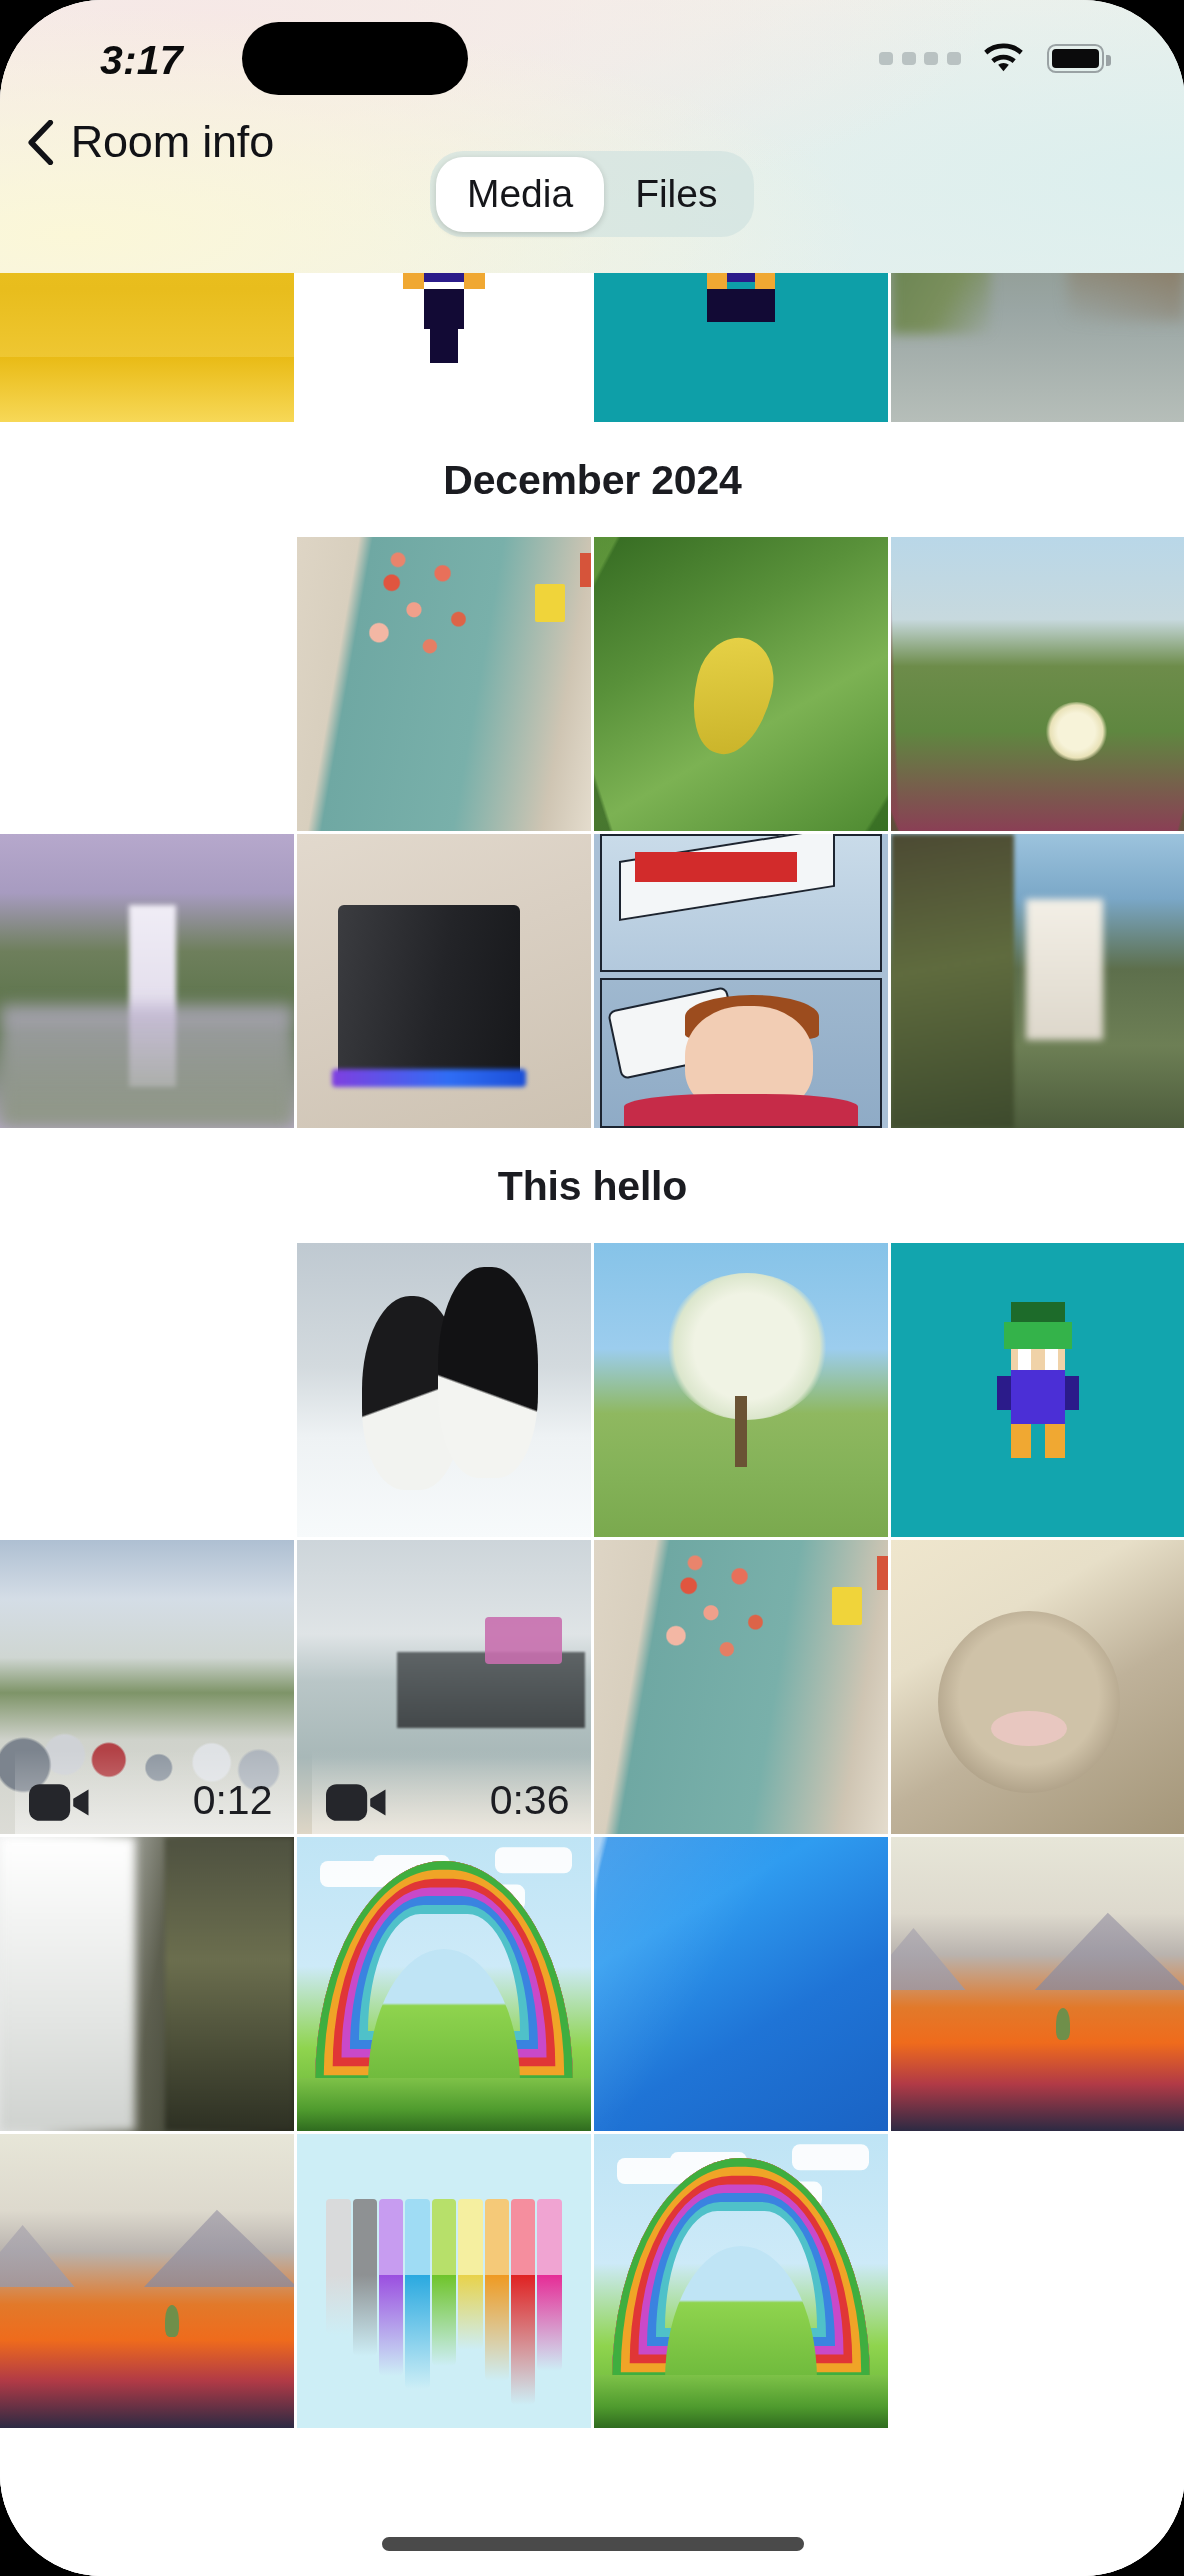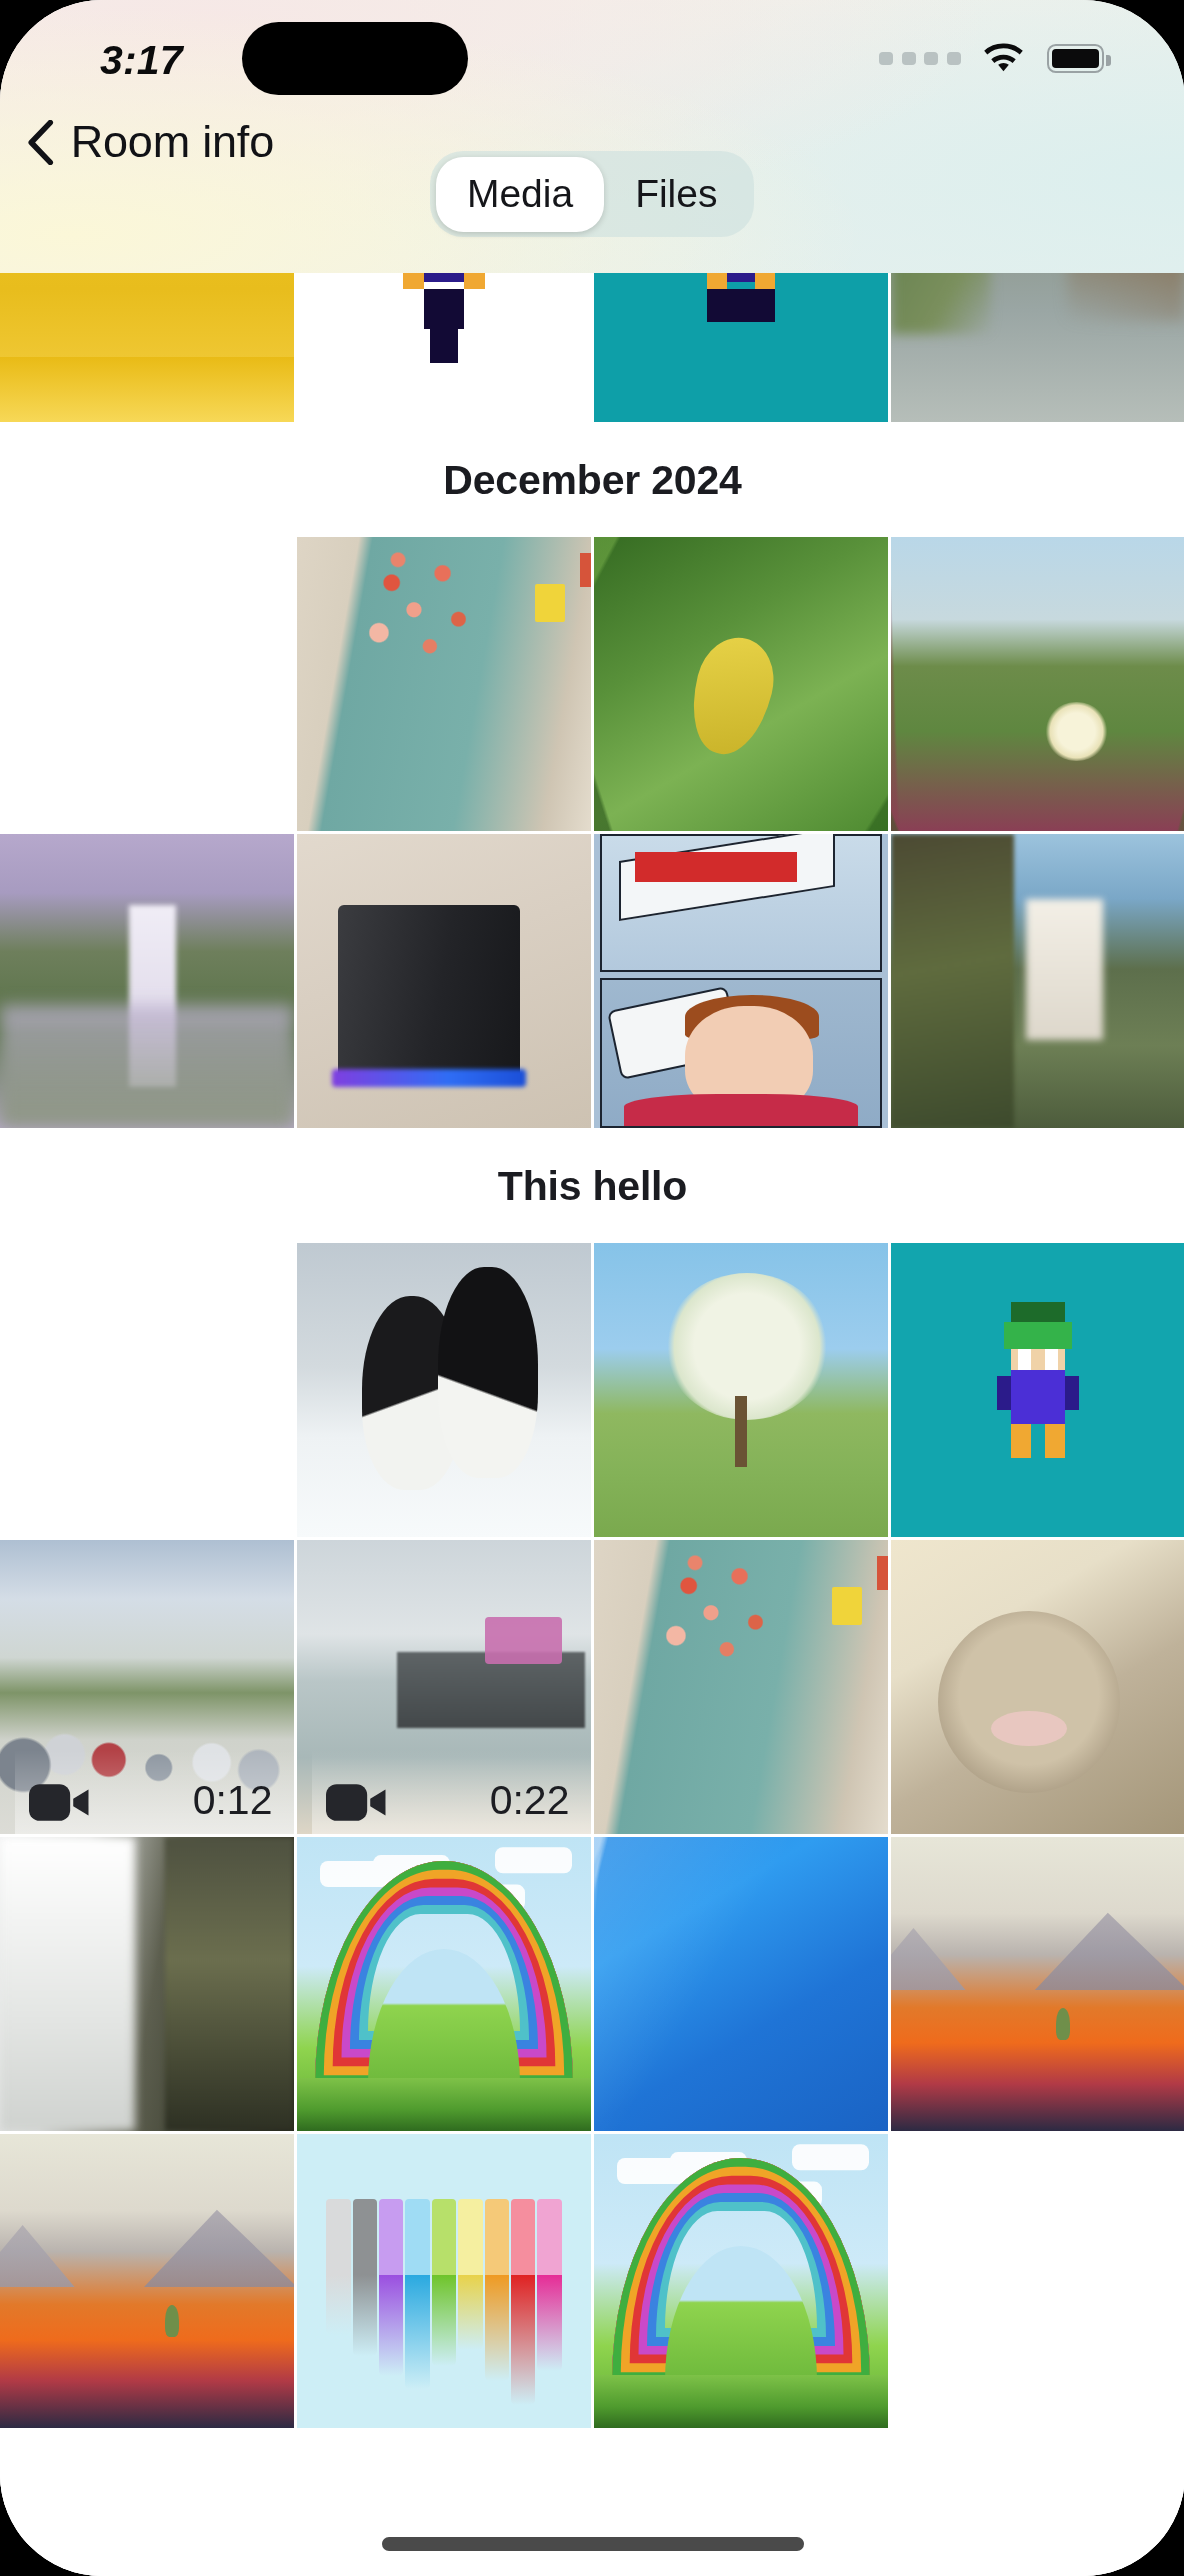--- a/index.html
+++ b/index.html
@@ -615,21 +615,21 @@
                 <span class="vid-time">0:12</span>
               </div>
             </div>
             <div class="cell">
               <div class="thumb t-pier"></div>
               <div class="vid-badge">
                 <svg class="cam-icon" viewBox="0 0 40 28">
   <rect x="0" y="2" width="27" height="24" rx="7" fill="#25262b"></rect>
   <path d="M29 11.5 39 5.5v17l-10-6Z" fill="#25262b"></path>
 </svg>
-                <span class="vid-time">0:22</span>
+                <span class="vid-time">0:36</span>
               </div>
             </div>
             <div class="cell">
               <div class="thumb t-door"></div>
             </div>
             <div class="cell">
               <div class="thumb t-kitten"></div>
             </div>
             <div class="cell">
               <div class="thumb t-bwfall"></div>

